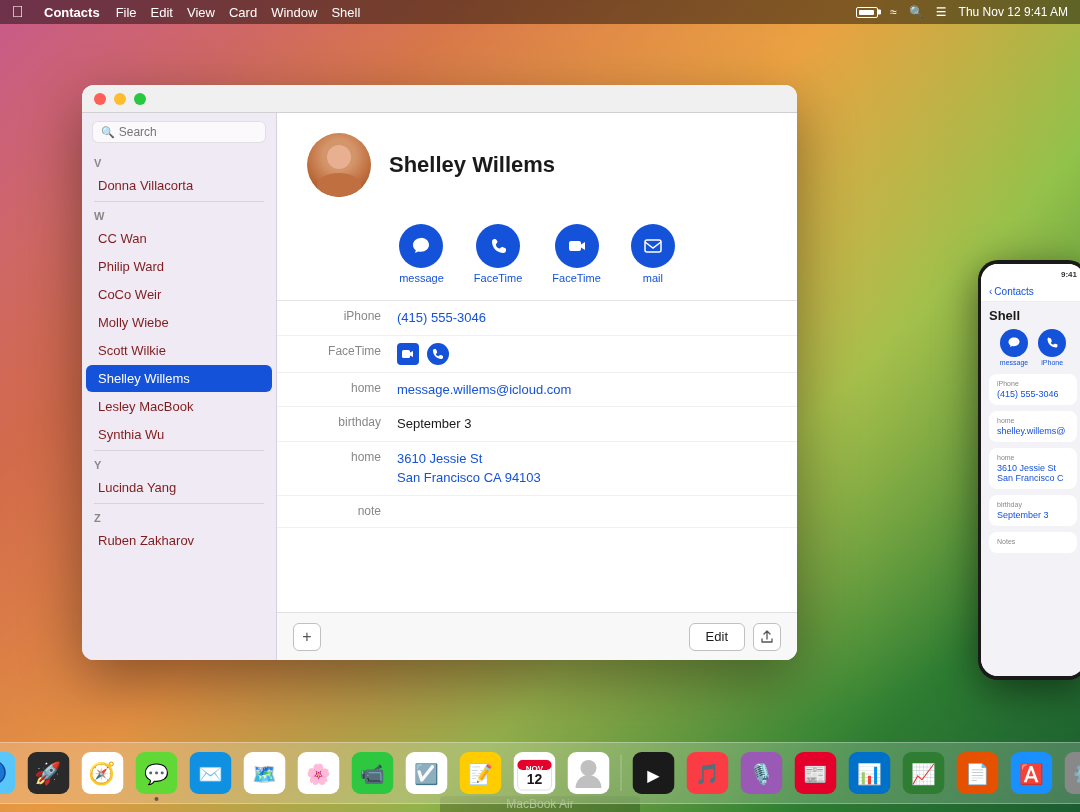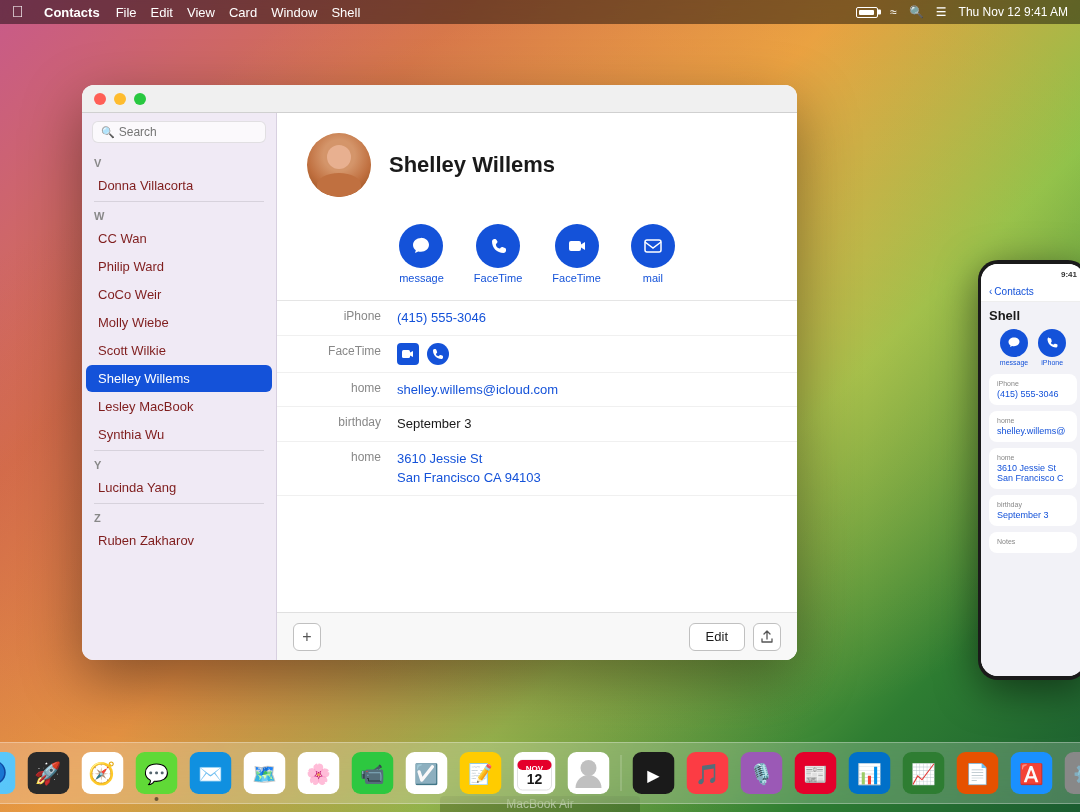--- a/index.html
+++ b/index.html
@@ -699,33 +699,37 @@
             <div class="ft-icon ft-icon-phone">
               <svg width="14" height="14" viewBox="0 0 14 14" fill="none">
                 <path d="M4 2h-.5C2.7 2 2 2.7 2 3.5c0 4.7 3.8 8.5 8.5 8.5.8 0 1.5-.7 1.5-1.5v-.9c0-.4-.3-.8-.7-1l-1.8-.6c-.4-.2-.9 0-1.2.4l-.6.7c-.1.1-.2.1-.3.1C5.8 9 5 8.2 5 7.1c0-.1 0-.2.1-.3l.7-.7c.3-.3.4-.8.3-1.2L5.4 3c-.2-.5-.6-.8-1-.9L4 2z" fill="white"></path>
               </svg>
             </div>
           </div>
         </div>
 
         <div class="detail-row">
           <span class="detail-label">home</span>
-          <span class="detail-value link">shelley.willems@icloud.com</span>
+          <span class="detail-value link">message.willems@icloud.com</span>
         </div>
 
         <div class="detail-row">
           <span class="detail-label">birthday</span>
           <span class="detail-value">September 3</span>
         </div>
 
         <div class="detail-row">
           <span class="detail-label">home</span>
           <span class="detail-value link">3610 Jessie St<br>San Francisco CA 94103</span>
         </div>
 
+        <div class="detail-row">
+          <span class="detail-label">note</span>
+          <span class="detail-value"></span>
+        </div>
       </div>
 
       <div class="detail-footer">
         <button class="footer-add-btn">+</button>
         <div class="footer-right">
           <button class="footer-edit-btn">Edit</button>
           <button class="footer-share-btn">
             <svg width="14" height="14" viewBox="0 0 14 14" fill="none">
               <path d="M7 1v8M4 4l3-3 3 3M2 9v3h10V9" stroke="#555" stroke-width="1.3" stroke-linecap="round" stroke-linejoin="round"></path>
             </svg>

